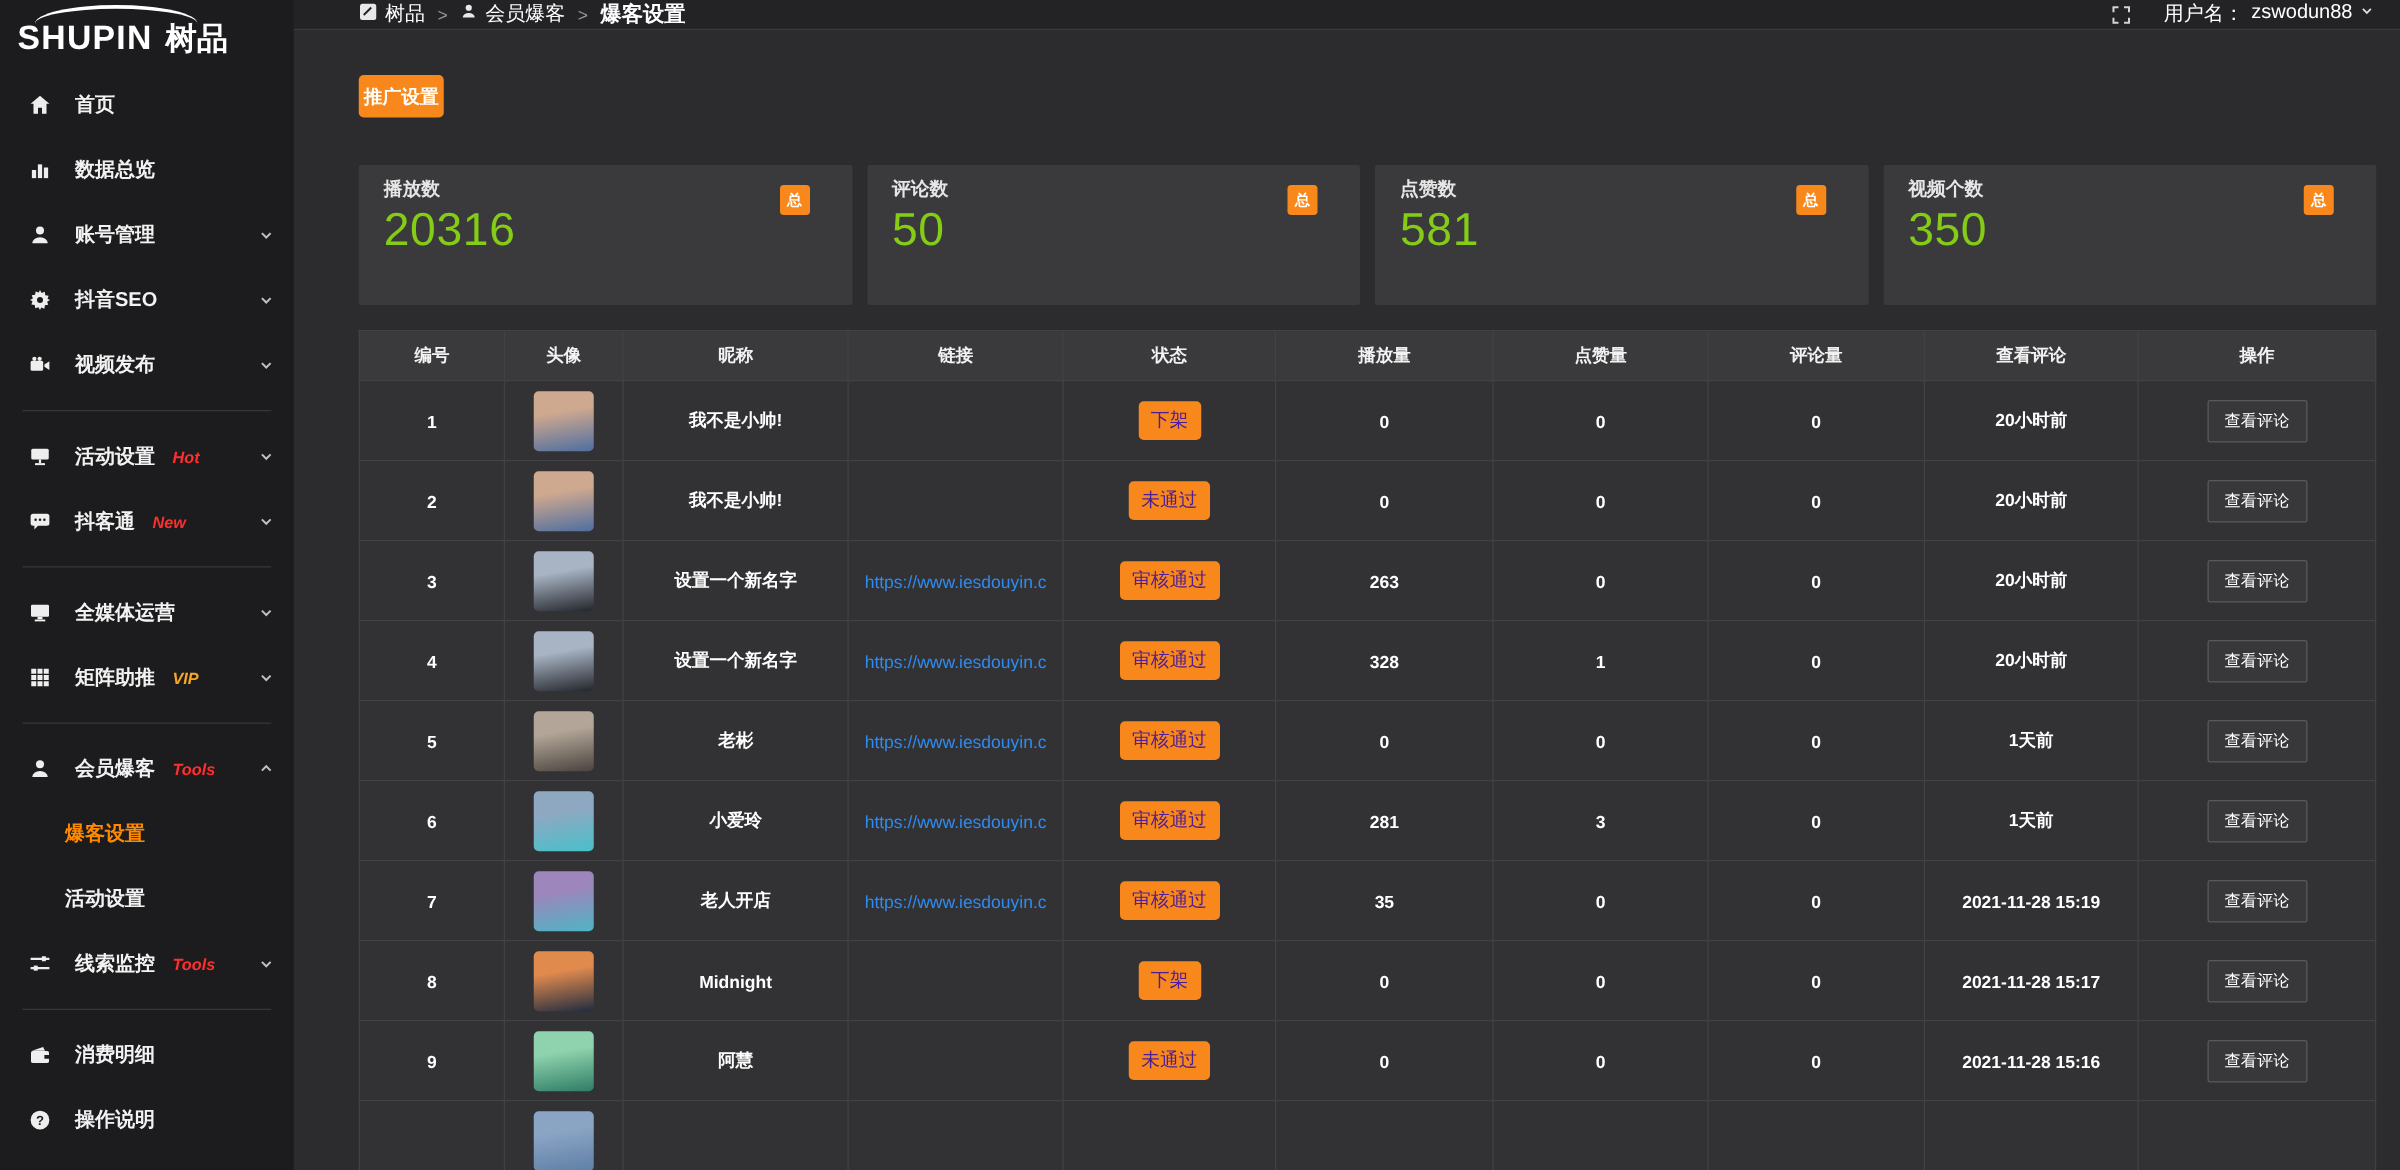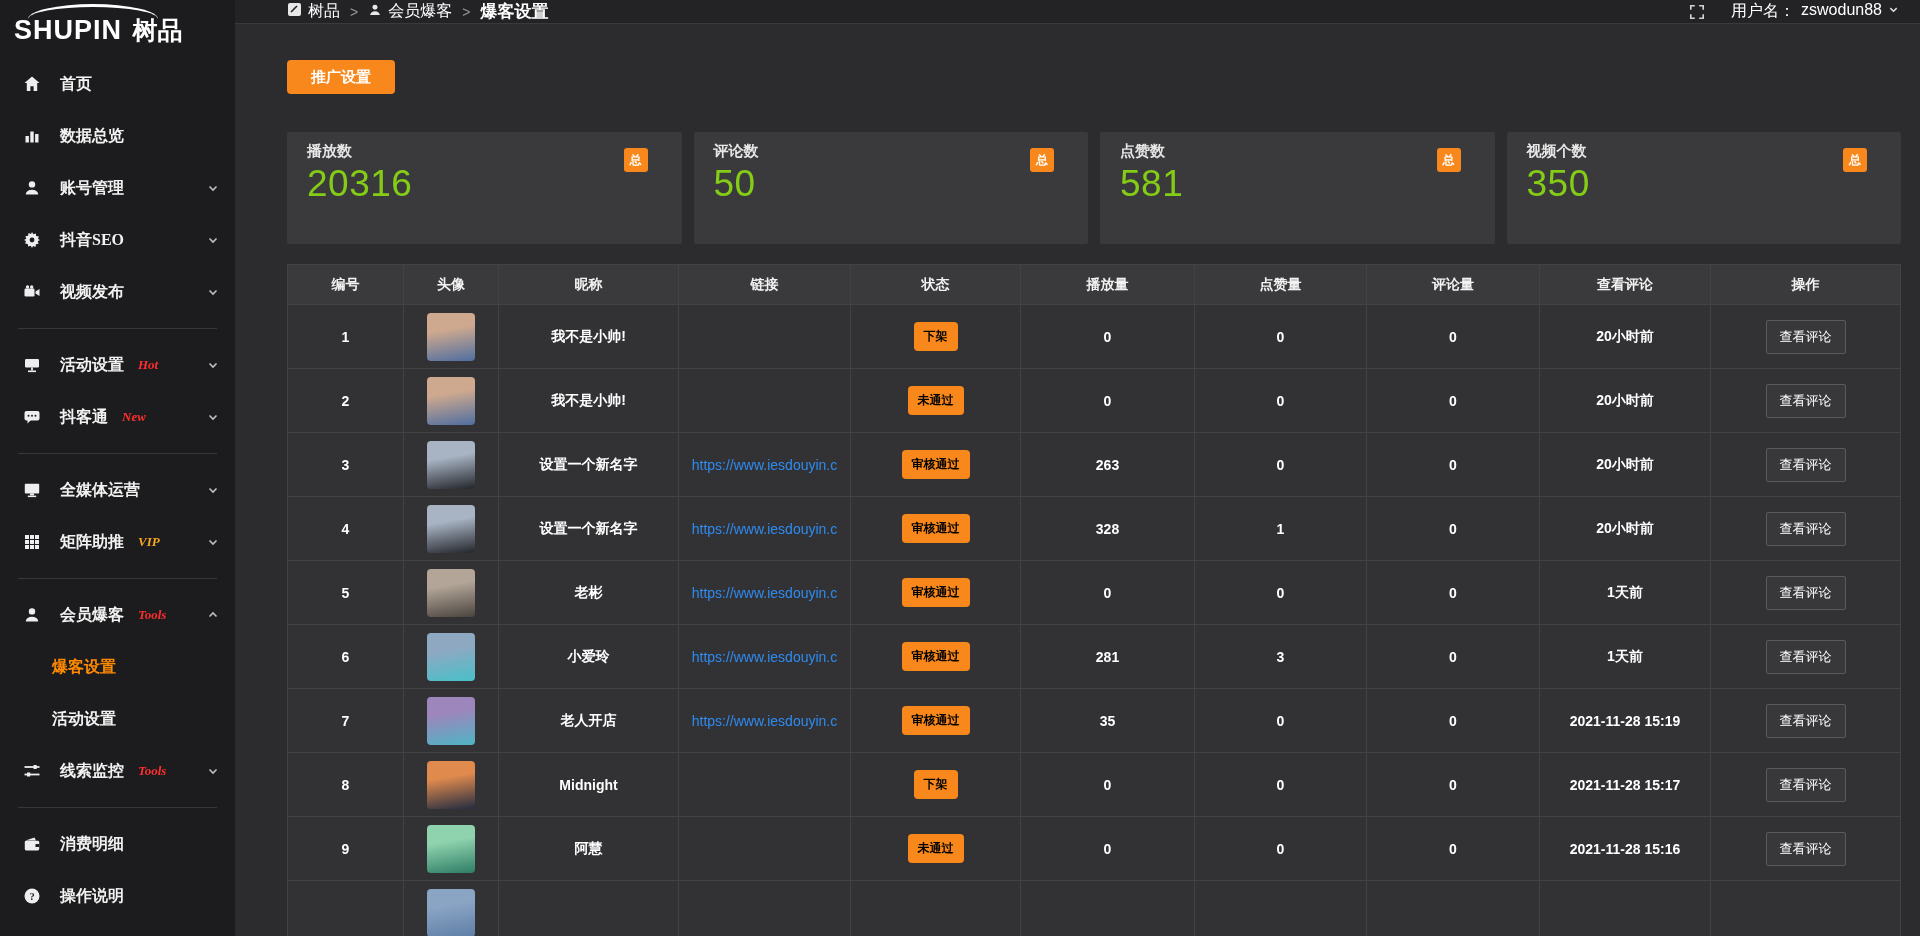--- a/index.html
+++ b/index.html
@@ -10,21 +10,21 @@
   }
   .app { display:flex; width:1716px; height:936px; }
 
   
   .sidebar { width:235px; min-width:235px; height:936px; background:#1c1c1e; overflow:hidden; }
   .logo { position:relative; height:52px; padding:14px 0 0 14px; white-space:nowrap; }
   .logo-arc { position:absolute; left:28px; top:4px; width:130px; height:30px;
     border-top:3px solid #fff; border-radius:50%; }
   .logo-en { font-size:27px; font-weight:bold; letter-spacing:1px; color:#fff; }
   .logo-cn { font-size:25px; font-weight:bold; color:#fff; margin-left:6px; }
-  .nav { margin-top:6px;font-family:Liberation Serif, serif; }
+  .nav { margin-top:6px; }
   .mi { display:flex; align-items:center; height:52px; padding:0 16px 0 22px; cursor:pointer; }
   .mi .ico { width:20px; height:20px; display:inline-flex; align-items:center; justify-content:center; margin-right:18px; }
   .mi .ico svg { display:block; }
   .mi .lbl { font-size:16px; font-weight:600; color:#f2f2f2; }
   .mi .tag { font-size:13px; font-weight:bold; font-style:italic; margin-left:14px; }
   .tag-red { color:#ff2e2e; }
   .tag-gold { color:#f5a623; }
   .mi .chev { margin-left:auto; display:inline-flex; opacity:.85; }
   .chev.up svg { transform:rotate(180deg); }
   .sub .lbl { font-weight:600; }
@@ -41,42 +41,42 @@
   .crumb-sep { color:#9a9a9a; font-size:14px; }
   .crumb-last { font-size:17px; font-weight:600; }
   .topbar-right { margin-left:auto; display:flex; align-items:center; gap:26px; }
   .fs-icon { display:inline-flex; cursor:pointer; opacity:.9; }
   .user-box { display:flex; align-items:flex-start; gap:6px; font-size:16px; color:#fff; cursor:pointer; }
 
   .content { flex:1; padding:0 20px 0 52px; }
 
   .promo-btn { margin-top:36px; display:inline-block; background:#f8881b; color:#fff;
     border:none; border-radius:4px; font-size:15px; font-weight:600;
-    padding:8px 24px; height:34px; cursor:pointer;
+    padding:8px 4px; height:34px; cursor:pointer;
     font-family:"Liberation Sans","DejaVu Sans",sans-serif; }
 
   
   .cards { display:flex; gap:12px; margin-top:38px; }
   .card { flex:1; height:112px; background:#3a3a3d; border-radius:2px; position:relative; padding:10px 20px; }
   .card-label { font-size:15px; color:#e6e6e6; font-weight:600; }
   .card-value { font-size:37px; color:#84cc16; font-weight:500; margin-top:2px; letter-spacing:.5px; }
   .card-badge { position:absolute; top:16px; right:34px; width:24px; height:24px;
     background:#f8881b; color:#fff; font-size:12px; font-weight:600;
     display:flex; align-items:center; justify-content:center; border-radius:3px; }
 
   
   table { width:1613px; margin-top:20px; border-collapse:collapse; table-layout:fixed; }
   th, td { border:1px solid #424245; text-align:center; vertical-align:middle; }
   thead th { background:#3a3a3d; height:40px; font-size:14px; font-weight:600; color:#f2f2f2; }
   tbody td { background:#323235; height:64px; font-size:14px; font-weight:600; color:#fff; }
   .avatar { width:48px; height:48px; border-radius:4px; margin:0 auto; }
   a.cell-link { color:#2e8bf0; text-decoration:none; font-weight:400; display:inline-block;
     max-width:162px; white-space:nowrap; overflow:hidden; vertical-align:middle; }
-  .status-badge { display:inline-block; background:#f8881b; color:#000000; font-size:12px;
-    font-weight:700; border-radius:4px; padding:6px 10px; min-width:34px; cursor:pointer; }
+  .status-badge { display:inline-block; background:#f8881b; color:#4c1d95; font-size:15px;
+    font-weight:400; border-radius:4px; padding:6px 10px; min-width:34px; cursor:pointer; }
   .status-badge:empty { display:none; }
   .view-btn { background:#38383b; border:1px solid #5a5a5e; color:#fff; font-size:13px;
     padding:7px 13px; border-radius:2px; cursor:pointer;
     font-family:"Liberation Sans","DejaVu Sans",sans-serif; }
 </style>
 </head>
 <body>
 
 <div class="app">
 

